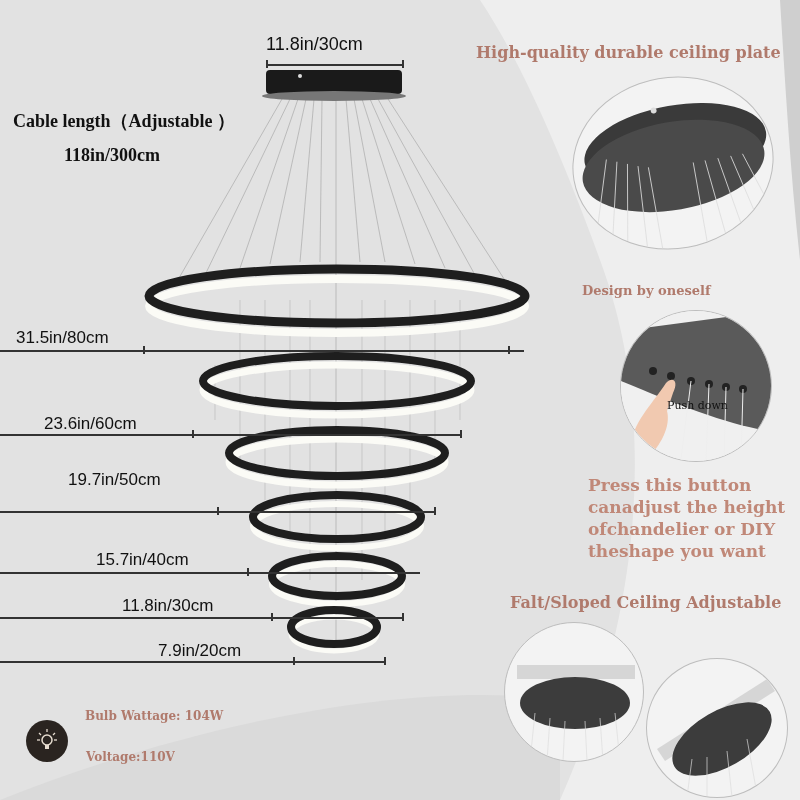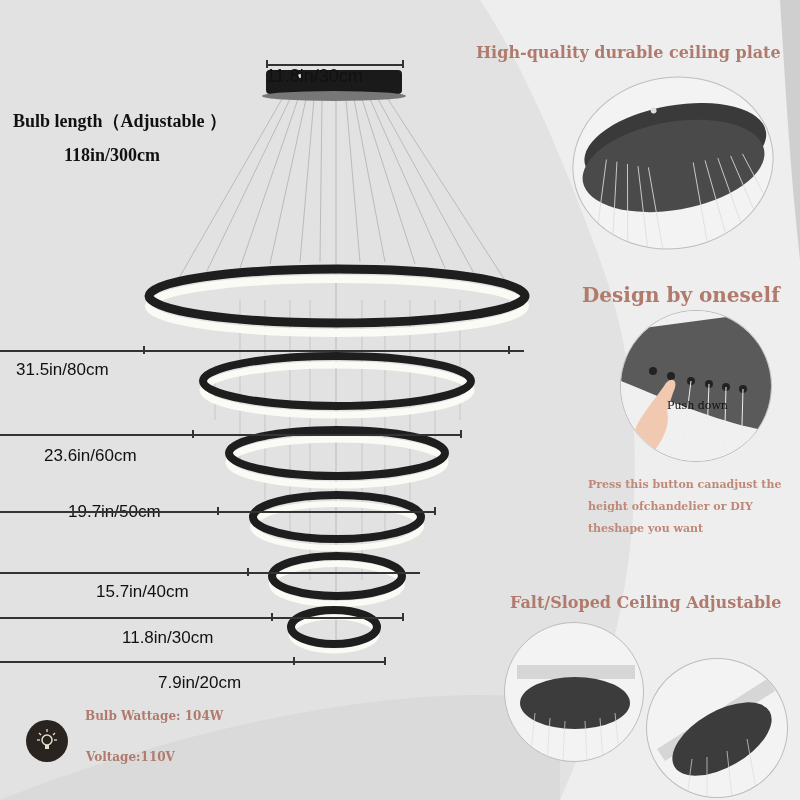--- a/index.html
+++ b/index.html
@@ -1,24 +1,24 @@
 <!DOCTYPE html>
 <html><head>
 <meta charset="utf-8">
 <style>
   html, body { margin:0; padding:0; }
   body { width:800px; height:800px; position:relative; overflow:hidden; background:#e2e2e2; font-family:"Liberation Sans", sans-serif; }
   .bg-swoosh { position:absolute; left:0; top:0; width:800px; height:800px; }
   .abs { position:absolute; }
-  .dim-label { position:absolute; font-family:"Liberation Sans", sans-serif; font-size:17px; color:#111; white-space:nowrap;margin-top:32px; }
+  .dim-label { position:absolute; font-family:"Liberation Sans", sans-serif; font-size:17px; color:#111; white-space:nowrap; }
   .dim-line { position:absolute; height:1.5px; background:#333; }
   .tick { position:absolute; width:1.5px; height:8px; background:#333; }
   .serif-bold { font-family:"Liberation Serif", serif; font-weight:bold; color:#111; white-space:nowrap; }
   .feature-title { position:absolute; font-family:"DejaVu Serif", serif; font-weight:bold; color:#b07a6c; white-space:nowrap; }
-  .feature-text { position:absolute; font-family:"DejaVu Serif", serif; font-weight:bold; color:#c08878; font-size:11px; line-height:22px; }
+  .feature-text { position:absolute; font-family:"DejaVu Serif", serif; font-weight:bold; color:#c08878; font-size:17px; line-height:22px; }
   .spec { position:absolute; font-family:"DejaVu Serif", serif; font-weight:bold; color:#b07a6c; font-size:12px; white-space:nowrap; }
   .circle-inset { position:absolute; border-radius:50%; overflow:hidden; background:#f3f3f3; border:1.5px solid #bdbdbd; }
 </style>
 </head>
 <body>
 
 <svg class="bg-swoosh" viewBox="0 0 800 800">
   <path d="M480 0 L800 0 L800 800 L560 800 C 640 620, 660 420, 600 260 C 560 150, 520 60, 480 0 Z" fill="#eeeeee"></path>
   <path d="M780 0 L800 0 L800 260 C 790 170, 785 80, 780 0 Z" fill="#cfcfcf"></path>
   <path d="M0 800 C 200 720, 420 680, 560 700 L560 800 Z" fill="#dadada"></path>
@@ -79,21 +79,21 @@
     <ellipse cx="334" cy="634" rx="43" ry="17" fill="none" stroke="#fbfbf6" stroke-width="5"></ellipse>
     <ellipse cx="334" cy="627" rx="43" ry="17" fill="none" stroke="#1e1e1e" stroke-width="8"></ellipse>
   </g>
 </svg>
 
 <div class="dim-label" style="left:266px;top:34px;font-size:18px">11.8in/30cm</div>
 <div class="dim-line" style="left:266px;top:64px;width:137px"></div>
 <div class="tick" style="left:266px;top:60px"></div>
 <div class="tick" style="left:402px;top:60px"></div>
 
-<div class="serif-bold abs" style="left:13px;top:109px;font-size:18px">Bulb length（Adjustable ）</div>
+<div class="serif-bold abs" style="left:13px;top:109px;font-size:18px">Cable length（Adjustable ）</div>
 <div class="serif-bold abs" style="left:64px;top:145px;font-size:18px">118in/300cm</div>
 
 <div>
   <div class="dim-label" style="left:16px;top:328px">31.5in/80cm</div>
   <div class="dim-line" style="left:0;top:350px;width:524px"></div>
   <div class="tick" style="left:143px;top:346px"></div>
   <div class="tick" style="left:508px;top:346px"></div>
 </div>
 <div>
   <div class="dim-label" style="left:44px;top:414px">23.6in/60cm</div>
@@ -139,21 +139,21 @@
         <line x1="120" y1="88" x2="120" y2="170"></line>
       <line x1="132" y1="88" x2="140" y2="168"></line>
         <line x1="145" y1="88" x2="158" y2="165"></line>
       <line x1="158" y1="88" x2="175" y2="160"></line>
         <line x1="170" y1="88" x2="190" y2="150"></line>
     </g>
     <circle cx="90" cy="30" r="3" fill="#ddd"></circle>
   </svg>
 </div>
 
-<div class="feature-title" style="left:582px;top:283px;font-size:20px">Design by oneself</div>
+<div class="feature-title" style="left:582px;top:283px;font-size:13px">Design by oneself</div>
 <div class="circle-inset" style="left:620px;top:310px;width:150px;height:150px">
   <svg width="150" height="150" viewBox="0 0 150 150">
     <rect x="0" y="0" width="150" height="150" fill="#f0f0f0"></rect>
     <path d="M0 20 L150 0 L150 120 C 110 115, 60 95, 0 70 Z" fill="#5a5a5a"></path>
     <g fill="#222">
         <circle cx="32" cy="60" r="4"></circle>
         <circle cx="50" cy="65" r="4"></circle>
         <circle cx="70" cy="70" r="4"></circle>
         <circle cx="88" cy="73" r="4"></circle>
         <circle cx="105" cy="76" r="4"></circle>

